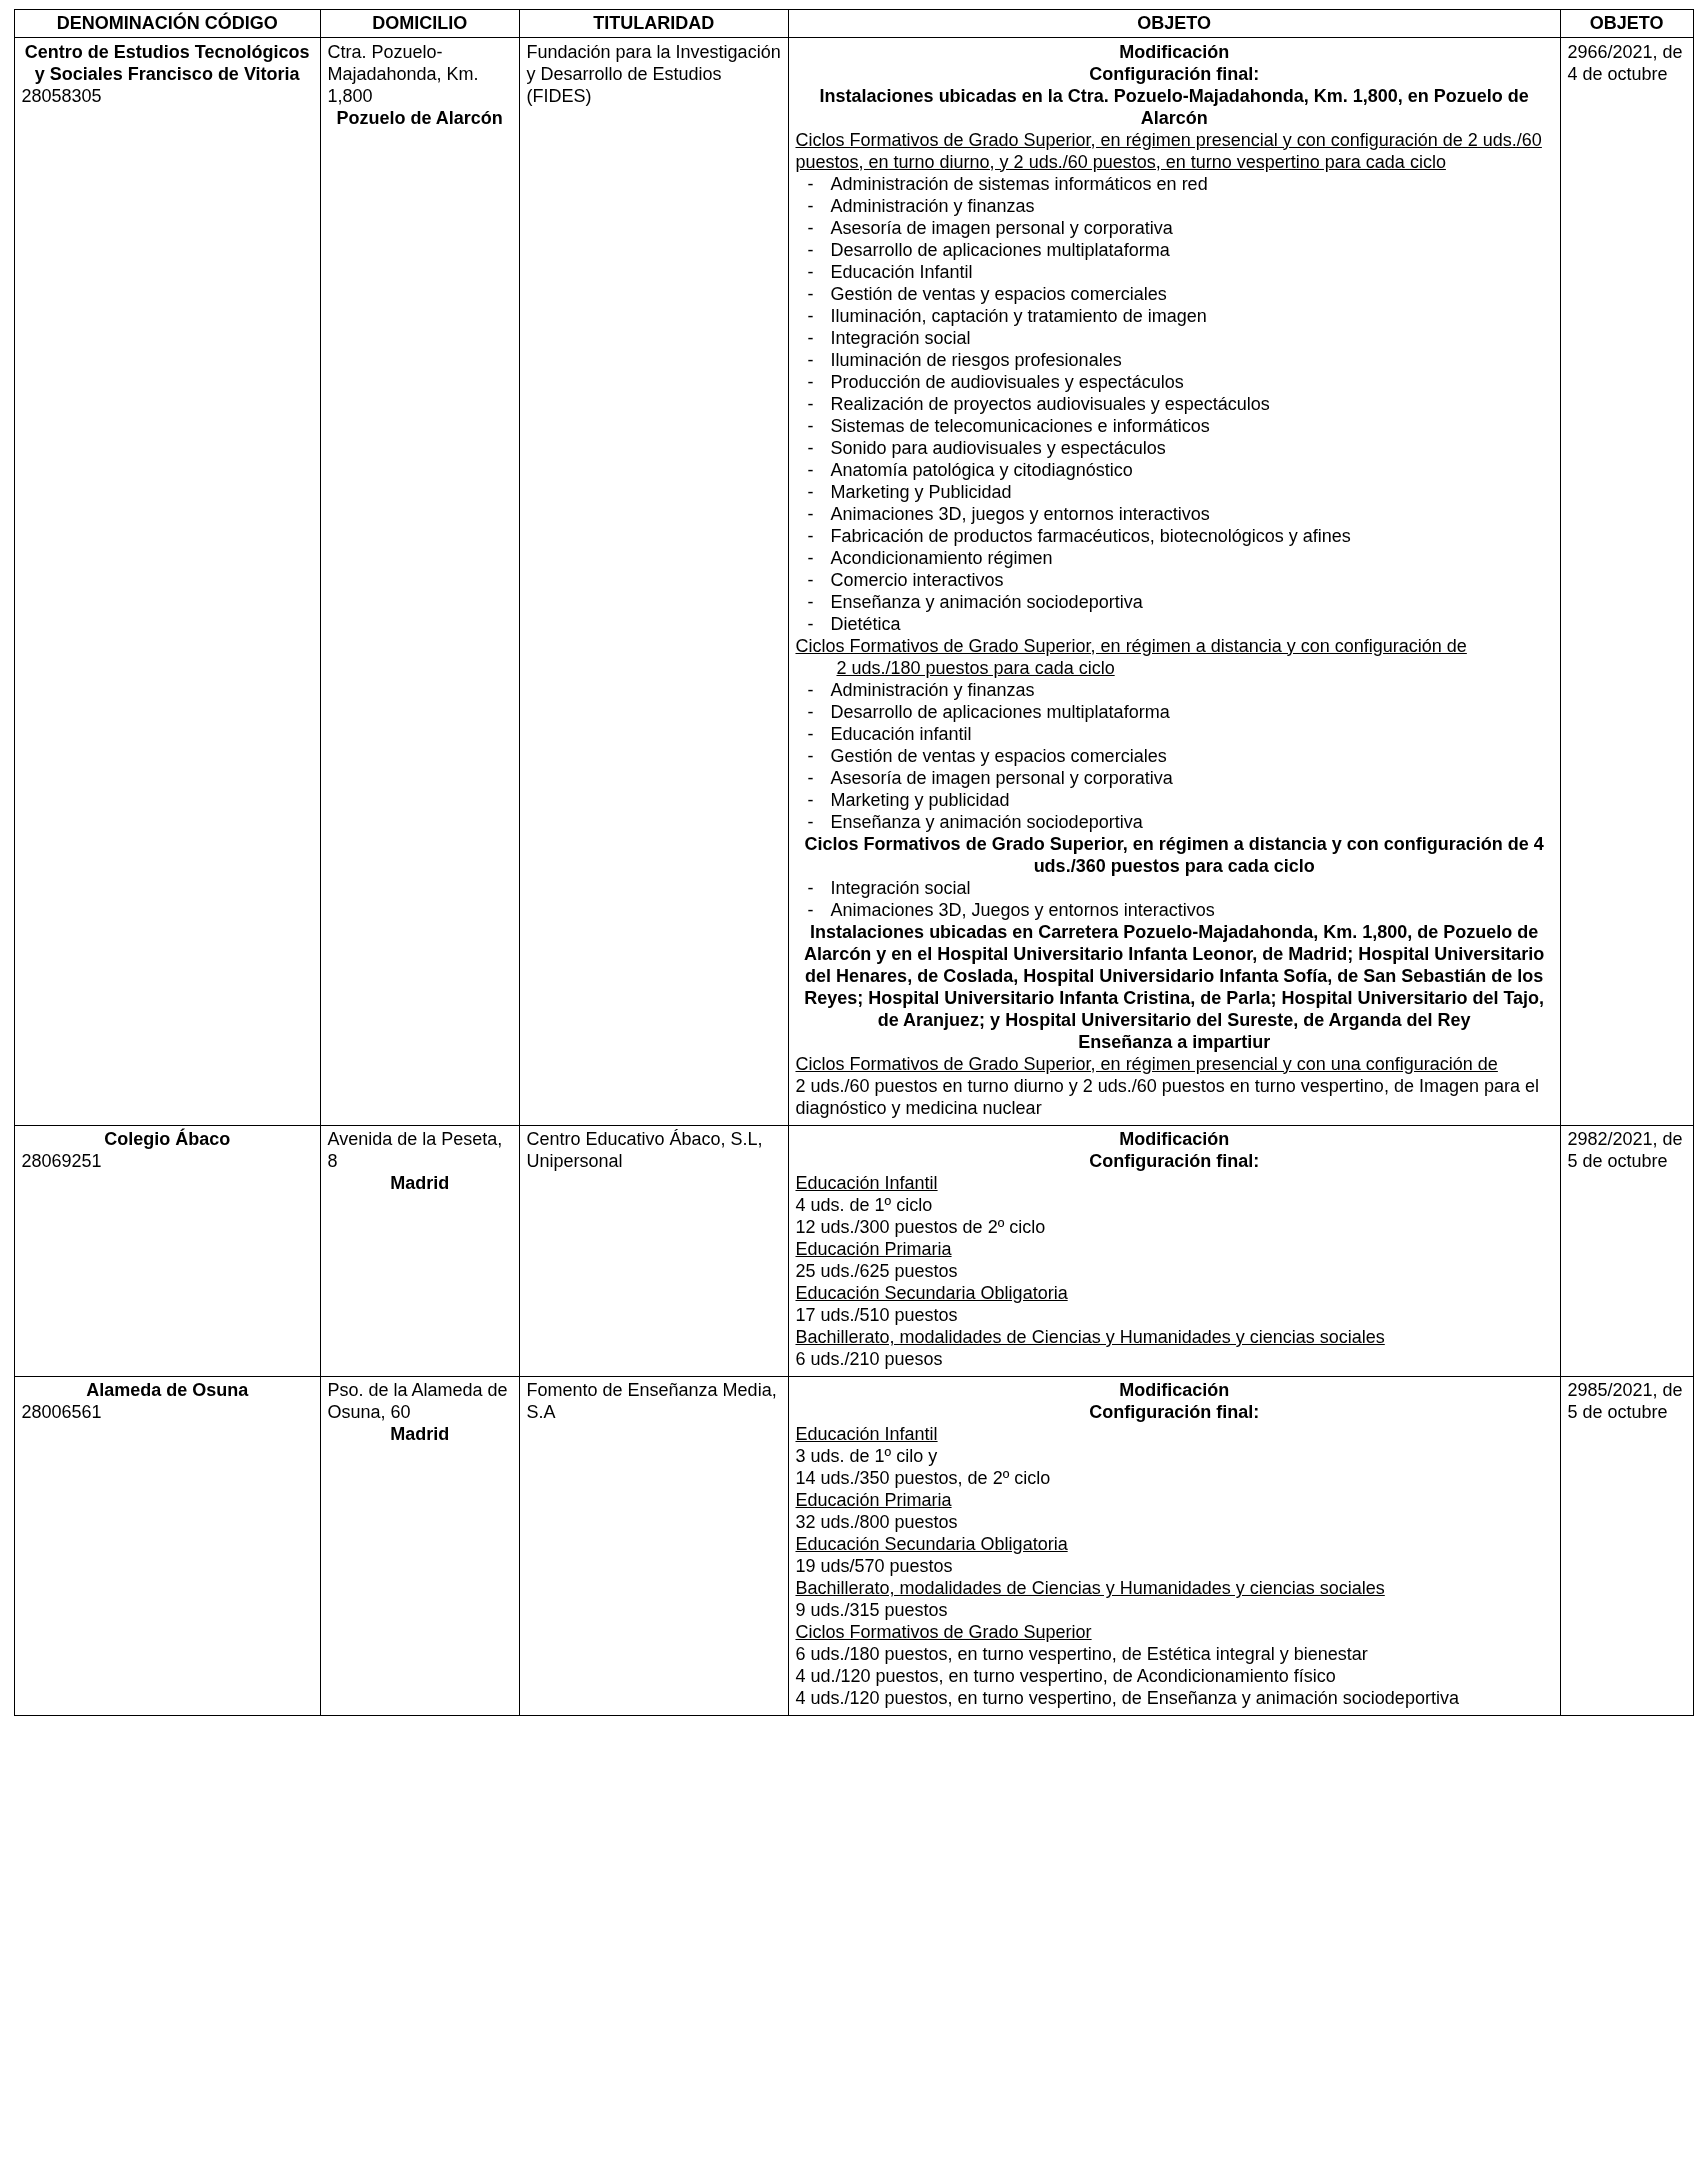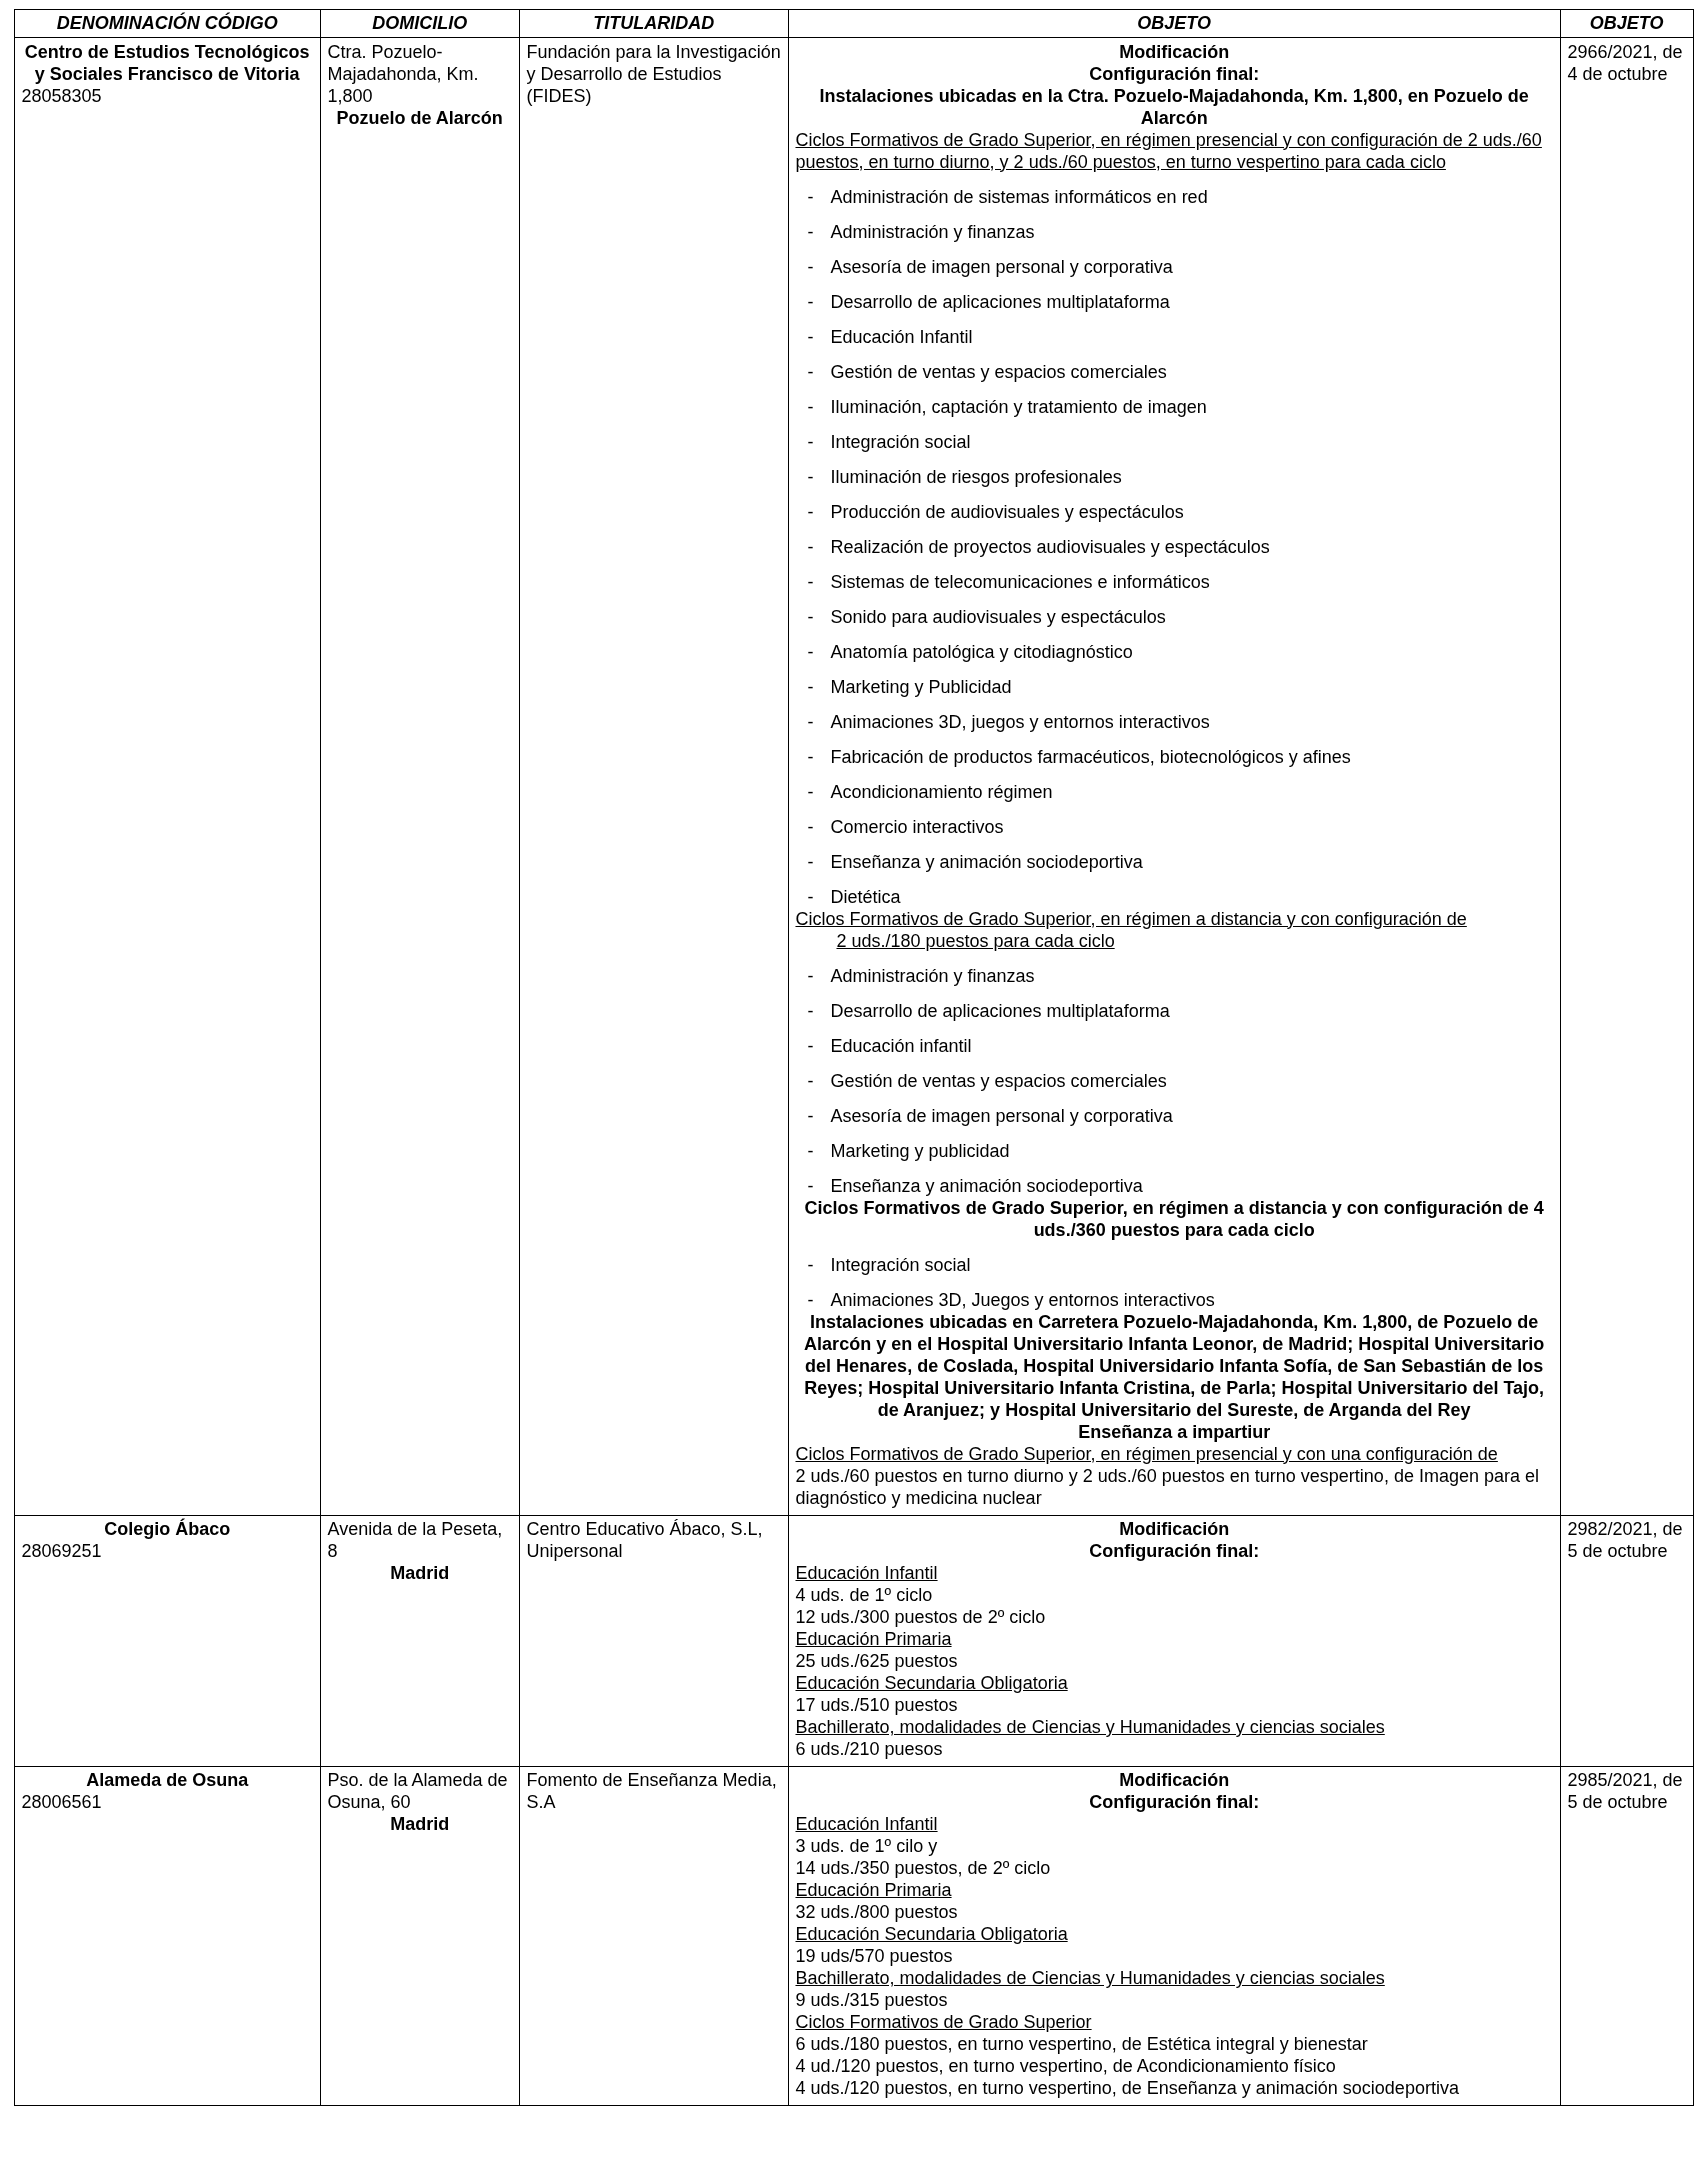--- a/index.html
+++ b/index.html
@@ -27,30 +27,28 @@
   table.doc-table td {
     border: 1.5px solid #000000;
     vertical-align: top;
     padding: 2.3px 6.8px 6px 6.8px;
     overflow: hidden;
   }
   table.doc-table th {
     text-align: center;
     font-weight: bold;
     padding: 2.3px 3px 3px 3px;
-    font-style: italic;
   }
   td p { margin: 0; }
   .b { font-weight: bold; text-align: center; }
   .u { text-decoration: underline; }
   .ind { padding-left: 41px; }
   .dash {
     position: relative;
     padding-left: 35px;
-    margin-top: 13px;
   }
   .dash::before {
     content: "-";
     position: absolute;
     left: 12px;
     top: 0;
   }
 </style>
 </head>
 <body>

